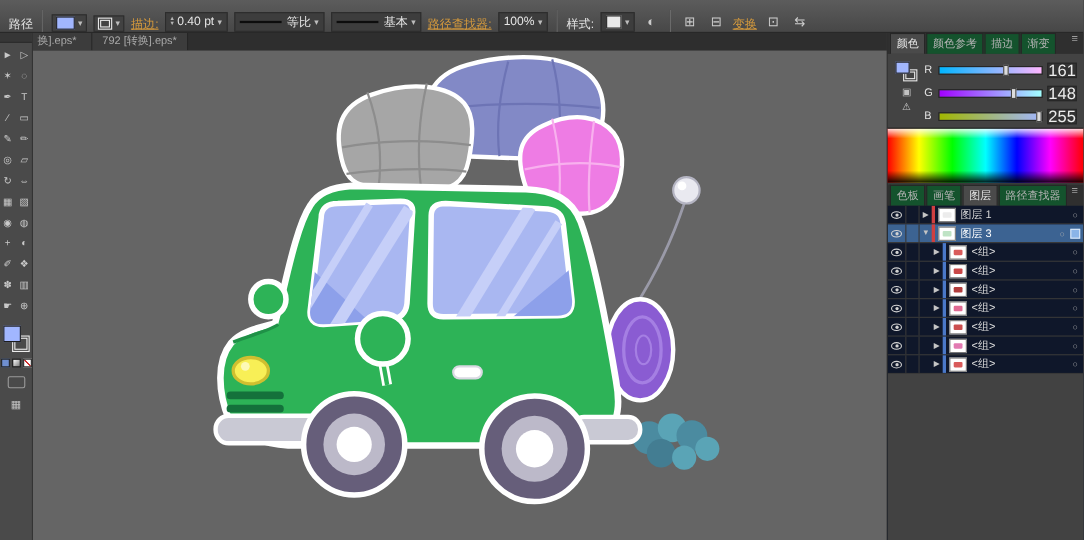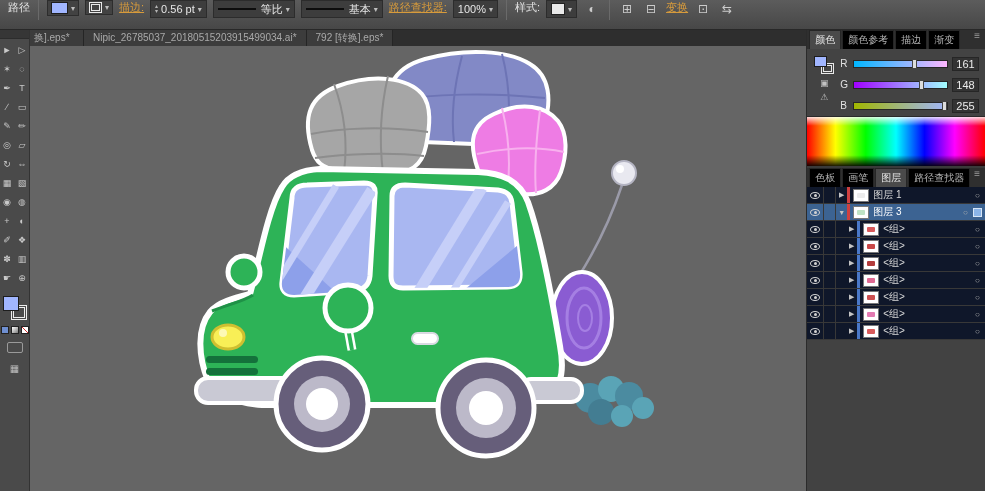--- a/index.html
+++ b/index.html
@@ -2,21 +2,21 @@
 <html><head>
 <meta charset="utf-8">
 <style>
   *{margin:0;padding:0;box-sizing:border-box}
   html,body{width:985px;height:491px;overflow:hidden;background:#3c3c3c;
     font-family:"Liberation Sans","DejaVu Sans",sans-serif}
   .app{width:985px;height:491px;display:flex;flex-direction:column;font-size:11px;color:#cfcfcf;user-select:none}
 
   
   .control-bar{flex:0 0 30px;height:30px;background:linear-gradient(#5c5c5c,#474747);
-    border-bottom:1px solid #282828;display:flex;align-items:flex-start;gap:6px;padding:0 8px;white-space:nowrap}
+    border-bottom:1px solid #282828;display:flex;align-items:flex-end;gap:6px;padding:0 8px;white-space:nowrap}
   .cb-label{color:#e3e3e3}
   .cb-link{color:#d79b3c;text-decoration:underline;cursor:pointer}
   .sep{width:1px;height:20px;background:#383838;border-right:1px solid #6a6a6a;margin:0 2px}
   .dd{font-size:8px;color:#bdbdbd;margin-left:3px}
   .swatch-widget{display:flex;align-items:center;background:#424242;border:1px solid #2d2d2d;padding:1px 3px;cursor:pointer}
   .fill-swatch{display:inline-block;width:17px;height:12px;border:1px solid #1f1f1f}
   .stroke-swatch{display:inline-block;width:13px;height:11px;border:3px double #e8e8e8;background:#424242}
   .field{display:flex;align-items:center;background:#3d3d3d;border:1px solid #2c2c2c;height:18px;padding:0 4px;color:#e6e6e6}
   .stepper{display:flex;flex-direction:column;font-size:6px;line-height:5px;color:#b5b5b5;margin-right:3px}
   .line-sample{display:inline-block;width:38px;height:2px;background:#0d0d0d;margin-right:5px}
@@ -48,41 +48,41 @@
   .dtab{font-size:10px;line-height:16px;padding:0 9px;background:#3c3c3c;color:#a9a9a9;
     border-right:1px solid #252525;white-space:nowrap;overflow:hidden;cursor:pointer}
   .dtab.first{flex:0 0 54px;padding:0 4px}
   .dtab.active{background:#565656;color:#e2e2e2}
   .canvas{flex:1;background:#656565;overflow:hidden;position:relative}
   .canvas svg{display:block}
 
   
   .dock{flex:0 0 178px;background:#3a3a3a;border-left:1px solid #2b2b2b;display:flex;flex-direction:column;min-height:0}
   .panel-tabs{flex:0 0 18px;background:#2f2f2f;display:flex;padding:0 2px;gap:1px}
-  .ptab{font-size:10px;padding:2px 5px 2px 5px;color:#b3b3b3;background:#000000;
+  .ptab{font-size:10px;padding:2px 5px 2px 5px;color:#b3b3b3;background:#14532d;
     border:1px solid #262626;border-bottom:none;white-space:nowrap;cursor:pointer}
   .ptab.active{background:#4a4a4a;color:#e6e6e6}
   .pmenu{margin-left:auto;color:#9d9d9d;font-size:10px;padding:0 3px;cursor:pointer}
 
   .cp-body{background:#434343;display:flex;gap:5px;padding:7px 6px 4px 6px}
   .cp-left{width:22px;display:flex;flex-direction:column;align-items:center;gap:4px}
   .proxy{position:relative;width:20px;height:18px}
   .proxy-fill{position:absolute;left:0;top:0;width:13px;height:11px;border:1px solid #1d1d1d;z-index:2}
   .proxy-stroke{position:absolute;right:0;bottom:0;width:13px;height:11px;border:3px double #e8e8e8;background:#434343}
   .cp-mini{font-size:9px;color:#c2c2c2;line-height:10px}
   .cp-sliders{flex:1;display:flex;flex-direction:column;gap:8px;padding-top:1px}
   .ch-row{display:flex;align-items:center;gap:4px;height:13px}
   .ch-label{width:9px;font-size:10px;color:#e2e2e2}
   .ch-track{flex:1;height:8px;border:1px solid #262626;position:relative}
   .t-r{background:linear-gradient(to right,#00b6ff,#ffb6ff)}
   .t-g{background:linear-gradient(to right,#a100ff,#a1ffff)}
   .t-b{background:linear-gradient(to right,#a1b600,#a1b6ff)}
   .ch-thumb{position:absolute;top:-2px;width:5px;height:10px;background:#dcdcdc;border:1px solid #444}
   .p63{left:62%}.p71{left:70%}.p100{left:calc(100% - 5px)}
-  .ch-val{width:27px;height:14px;background:#333;border:1px solid #262626;font-size:11px;color:#ececec;text-align:center;line-height:13px}
+  .ch-val{width:27px;height:14px;background:#333;border:1px solid #262626;font-size:15px;color:#ececec;text-align:left;line-height:13px}
   .cp-hexrow{background:#434343;display:flex;align-items:center;gap:3px;padding:2px 6px 5px 6px}
   .bw{display:flex}
   .bw i{width:10px;height:10px;border:1px solid #222;display:inline-block}
   .bw .w{background:#fff}.bw .b{background:#000}
   .hex-box{margin-left:auto;width:52px;height:15px;background:#8f8f8f;color:#1c1c1c;font-size:9px;
     text-align:center;line-height:15px;border:1px solid #262626}
   .spectrum{height:50px;margin:0 0 2px 0;border-top:1px solid #2a2a2a;cursor:crosshair;
     background:linear-gradient(to bottom,rgba(255,255,255,.85) 0%,rgba(255,255,255,0) 18%,rgba(0,0,0,0) 78%,rgba(0,0,0,.9) 100%),
       linear-gradient(to right,#f00 0%,#ff0 16%,#0f0 33%,#0ff 50%,#00f 66%,#f0f 83%,#f00 100%)}
 
@@ -121,21 +121,21 @@
     <span class="swatch-widget">
       <span class="stroke-swatch"></span>
       <span class="dd">▾</span>
     </span>
     <span class="cb-link">描边:</span>
     <span class="field">
       <span class="stepper">
           <i>▴</i>
           <i>▾</i>
         </span>
-      <span>0.56 pt</span>
+      <span>0.40 pt</span>
       <span class="dd">▾</span>
     </span>
     <span class="field">
       <span class="line-sample"></span>
       <span>等比</span>
       <span class="dd">▾</span>
     </span>
     <span class="field">
       <span class="line-sample"></span>
       <span>基本</span>
@@ -202,21 +202,20 @@
         <span class="tb-mode m2"></span>
         <span class="tb-mode m3"></span>
       </div>
       <span class="tb-screen"></span>
       <span class="tb-grid">▦</span>
     </div>
 
     <div class="center">
       <div class="tab-bar">
         <span class="dtab first">换].eps*</span>
-        <span class="dtab">Nipic_26785037_20180515203915499034.ai*</span>
         <span class="dtab">792 [转换].eps*</span>
       </div>
       <div class="canvas">
         <svg width="777" height="445" viewBox="0 0 777 445">
           <defs>
             <clipPath id="winLc">
                 <path d="M262 152 C262 143 268 139 277 139 L334 137 C343 137 346 141 345 149 L340 230 C339 240 333 244 324 245 L264 249 C255 249 251 244 252 236 Z"></path>
               </clipPath>
             <clipPath id="winRc">
                 <path d="M362 150 C362 142 367 139 375 139 L468 144 C477 145 481 149 482 157 L490 226 C491 237 486 241 477 241 L373 242 C364 242 361 238 361 230 Z"></path>

